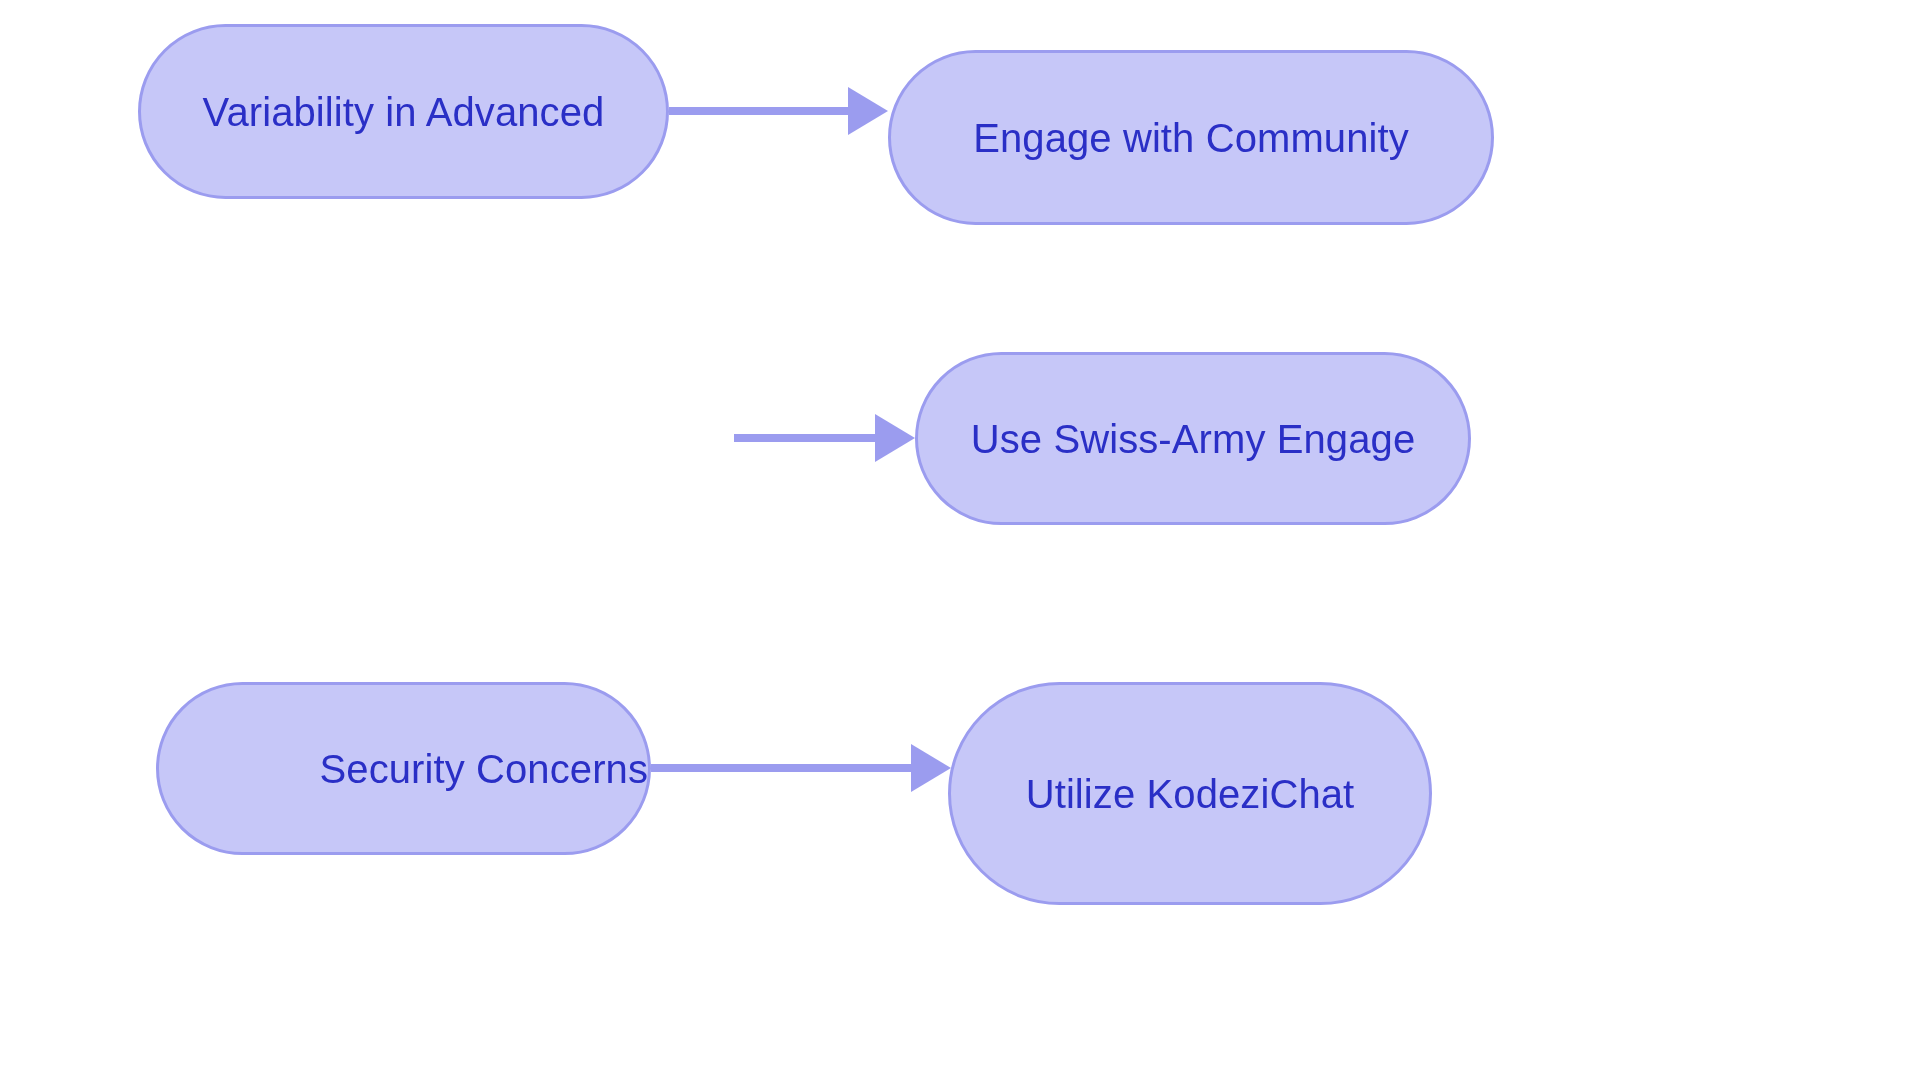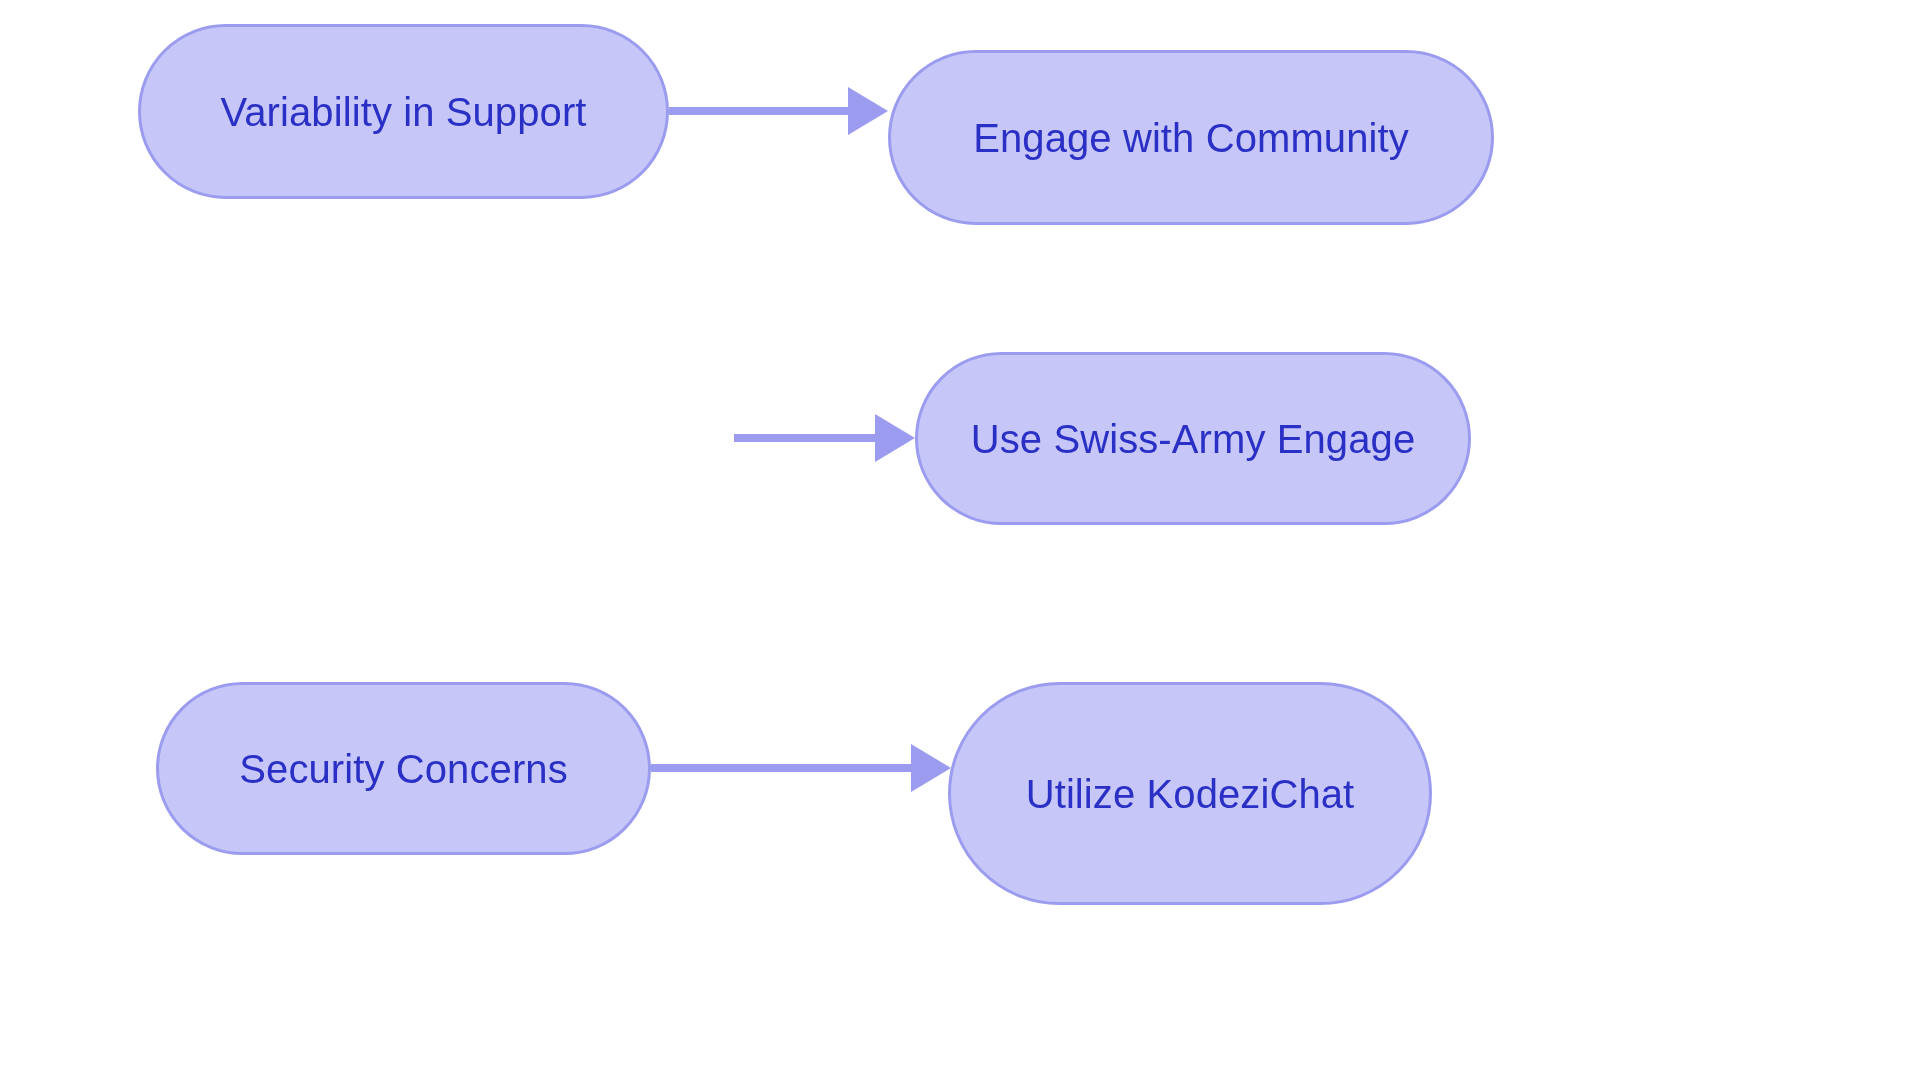--- a/index.html
+++ b/index.html
@@ -62,21 +62,21 @@
     border-left: 40px solid #9b9cef;
     transform: translateY(-50%);
   }
 </style>
 </head>
 <body>
 
 <div id="diagram">
 
   <div class="node" style="left:138px; top:24px; width:531px; height:175px;">
-    <span>Variability in Support</span>
+    <span>Variability in Advanced</span>
   </div>
 
   <div class="edge" style="left:669px; top:111px; width:219px;">
     <div class="edge-line" style="width:181px;"></div>
     <div class="edge-head" style="left:179px;"></div>
   </div>
 
   <div class="node" style="left:888px; top:24px; width:606px; height:175px;margin-top:26px;">
     <span>Engage with Community</span>
   </div>
@@ -84,21 +84,21 @@
 
   <div class="edge" style="left:734px; top:438px; width:181px;">
     <div class="edge-line" style="width:143px;"></div>
     <div class="edge-head" style="left:141px;"></div>
   </div>
 
   <div class="node" style="left:915px; top:352px; width:556px; height:173px;">
     <span>Use Swiss-Army Engage</span>
   </div>
 
-  <div class="node" style="left:156px; top:682px; width:495px; height:173px;">
+  <div class="node" style="left:156px; top:682px; width:495px; height:173px;justify-content:flex-end;">
     <span>Security Concerns</span>
   </div>
 
   <div class="edge" style="left:651px; top:768px; width:300px;">
     <div class="edge-line" style="width:262px;"></div>
     <div class="edge-head" style="left:260px;"></div>
   </div>
 
   <div class="node" style="left:948px; top:682px; width:484px; height:223px;">
     <span>Utilize KodeziChat</span>

